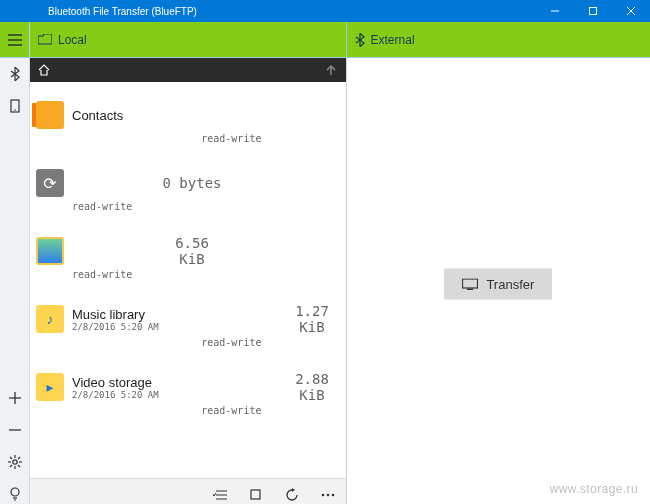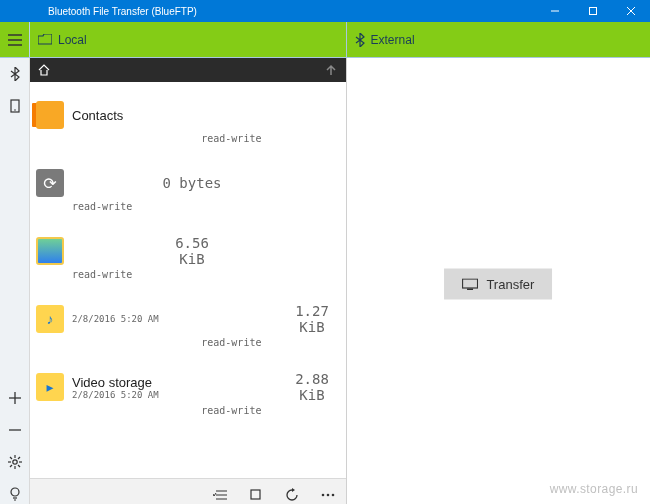--- a/index.html
+++ b/index.html
@@ -182,20 +182,21 @@
         <div class="size">0 bytes</div>
       </div>
       <div class="row">
         <div class="icon ic-img"></div>
         <div class="perm">read-write</div>
         <div class="size">6.56 KiB</div>
       </div>
       <div class="row">
         <div class="icon ic-music"></div>
         <div class="col1">
+            <div class="name">Music library</div>
             <div class="meta">2/8/2016 5:20 AM</div>
           </div>
         <div class="perm">read-write</div>
         <div class="size">1.27 KiB</div>
       </div>
       <div class="row">
         <div class="icon ic-video"></div>
         <div class="col1">
             <div class="name">Video storage</div>
             <div class="meta">2/8/2016 5:20 AM</div>

